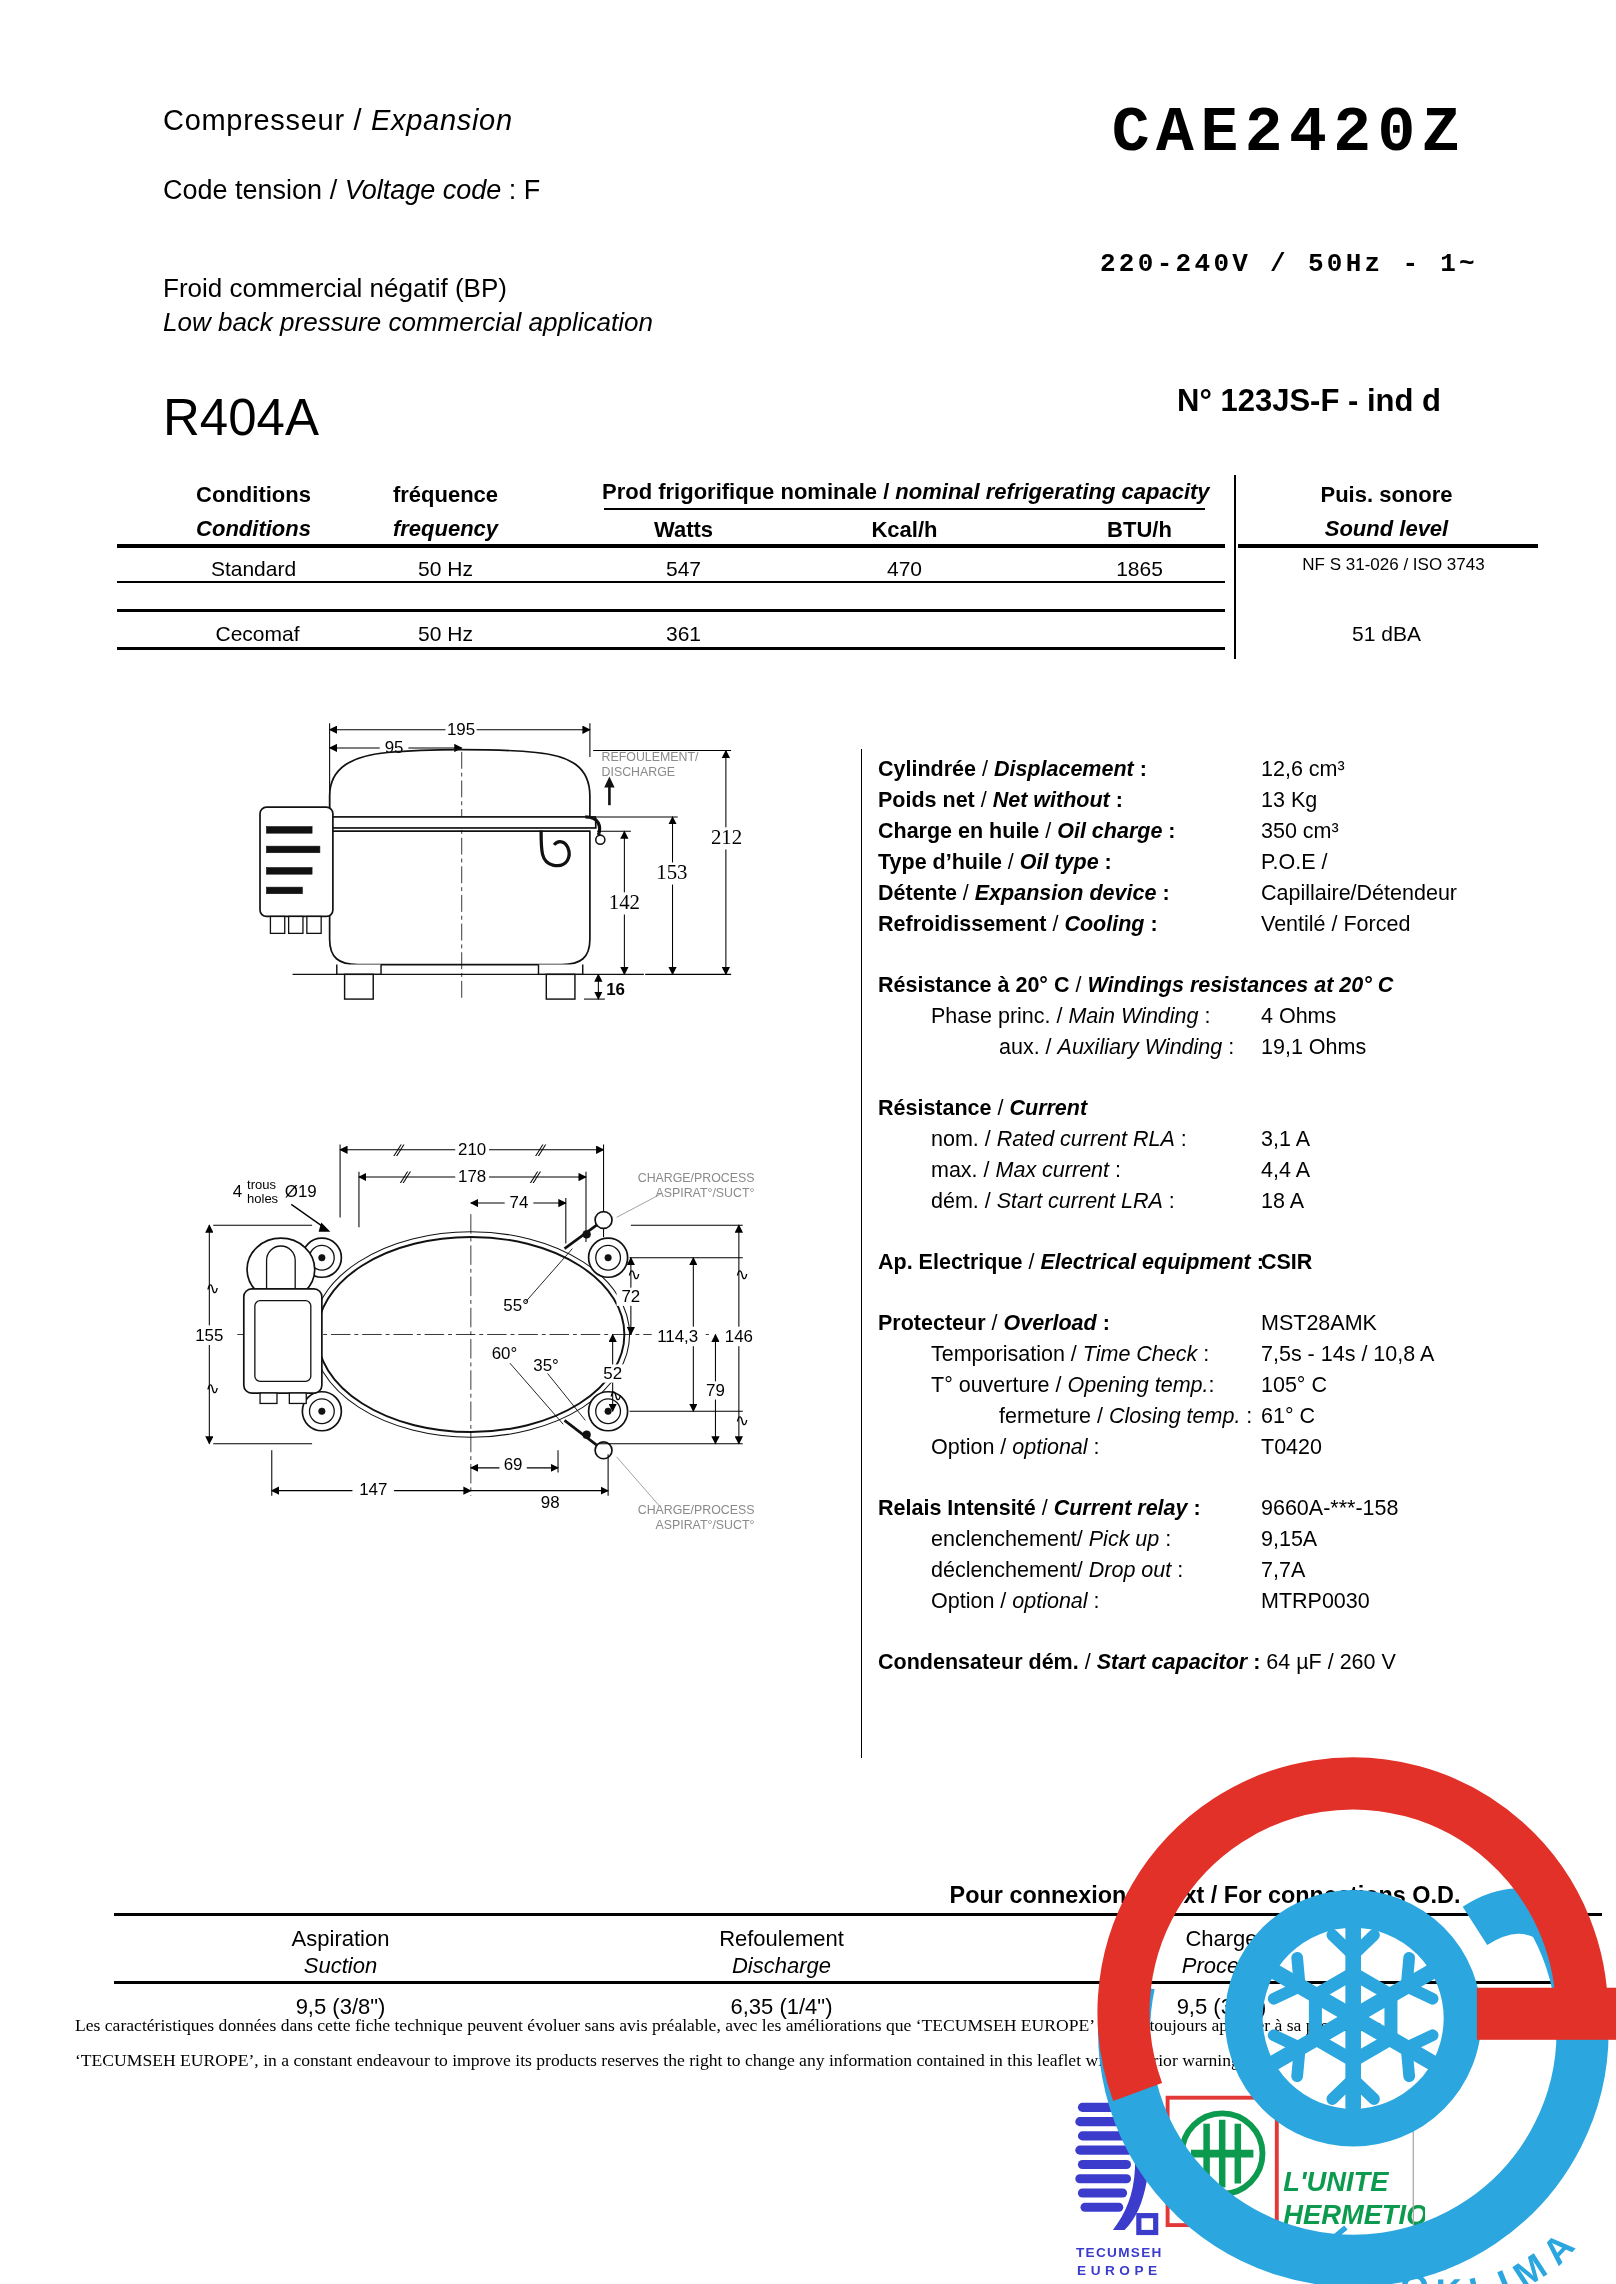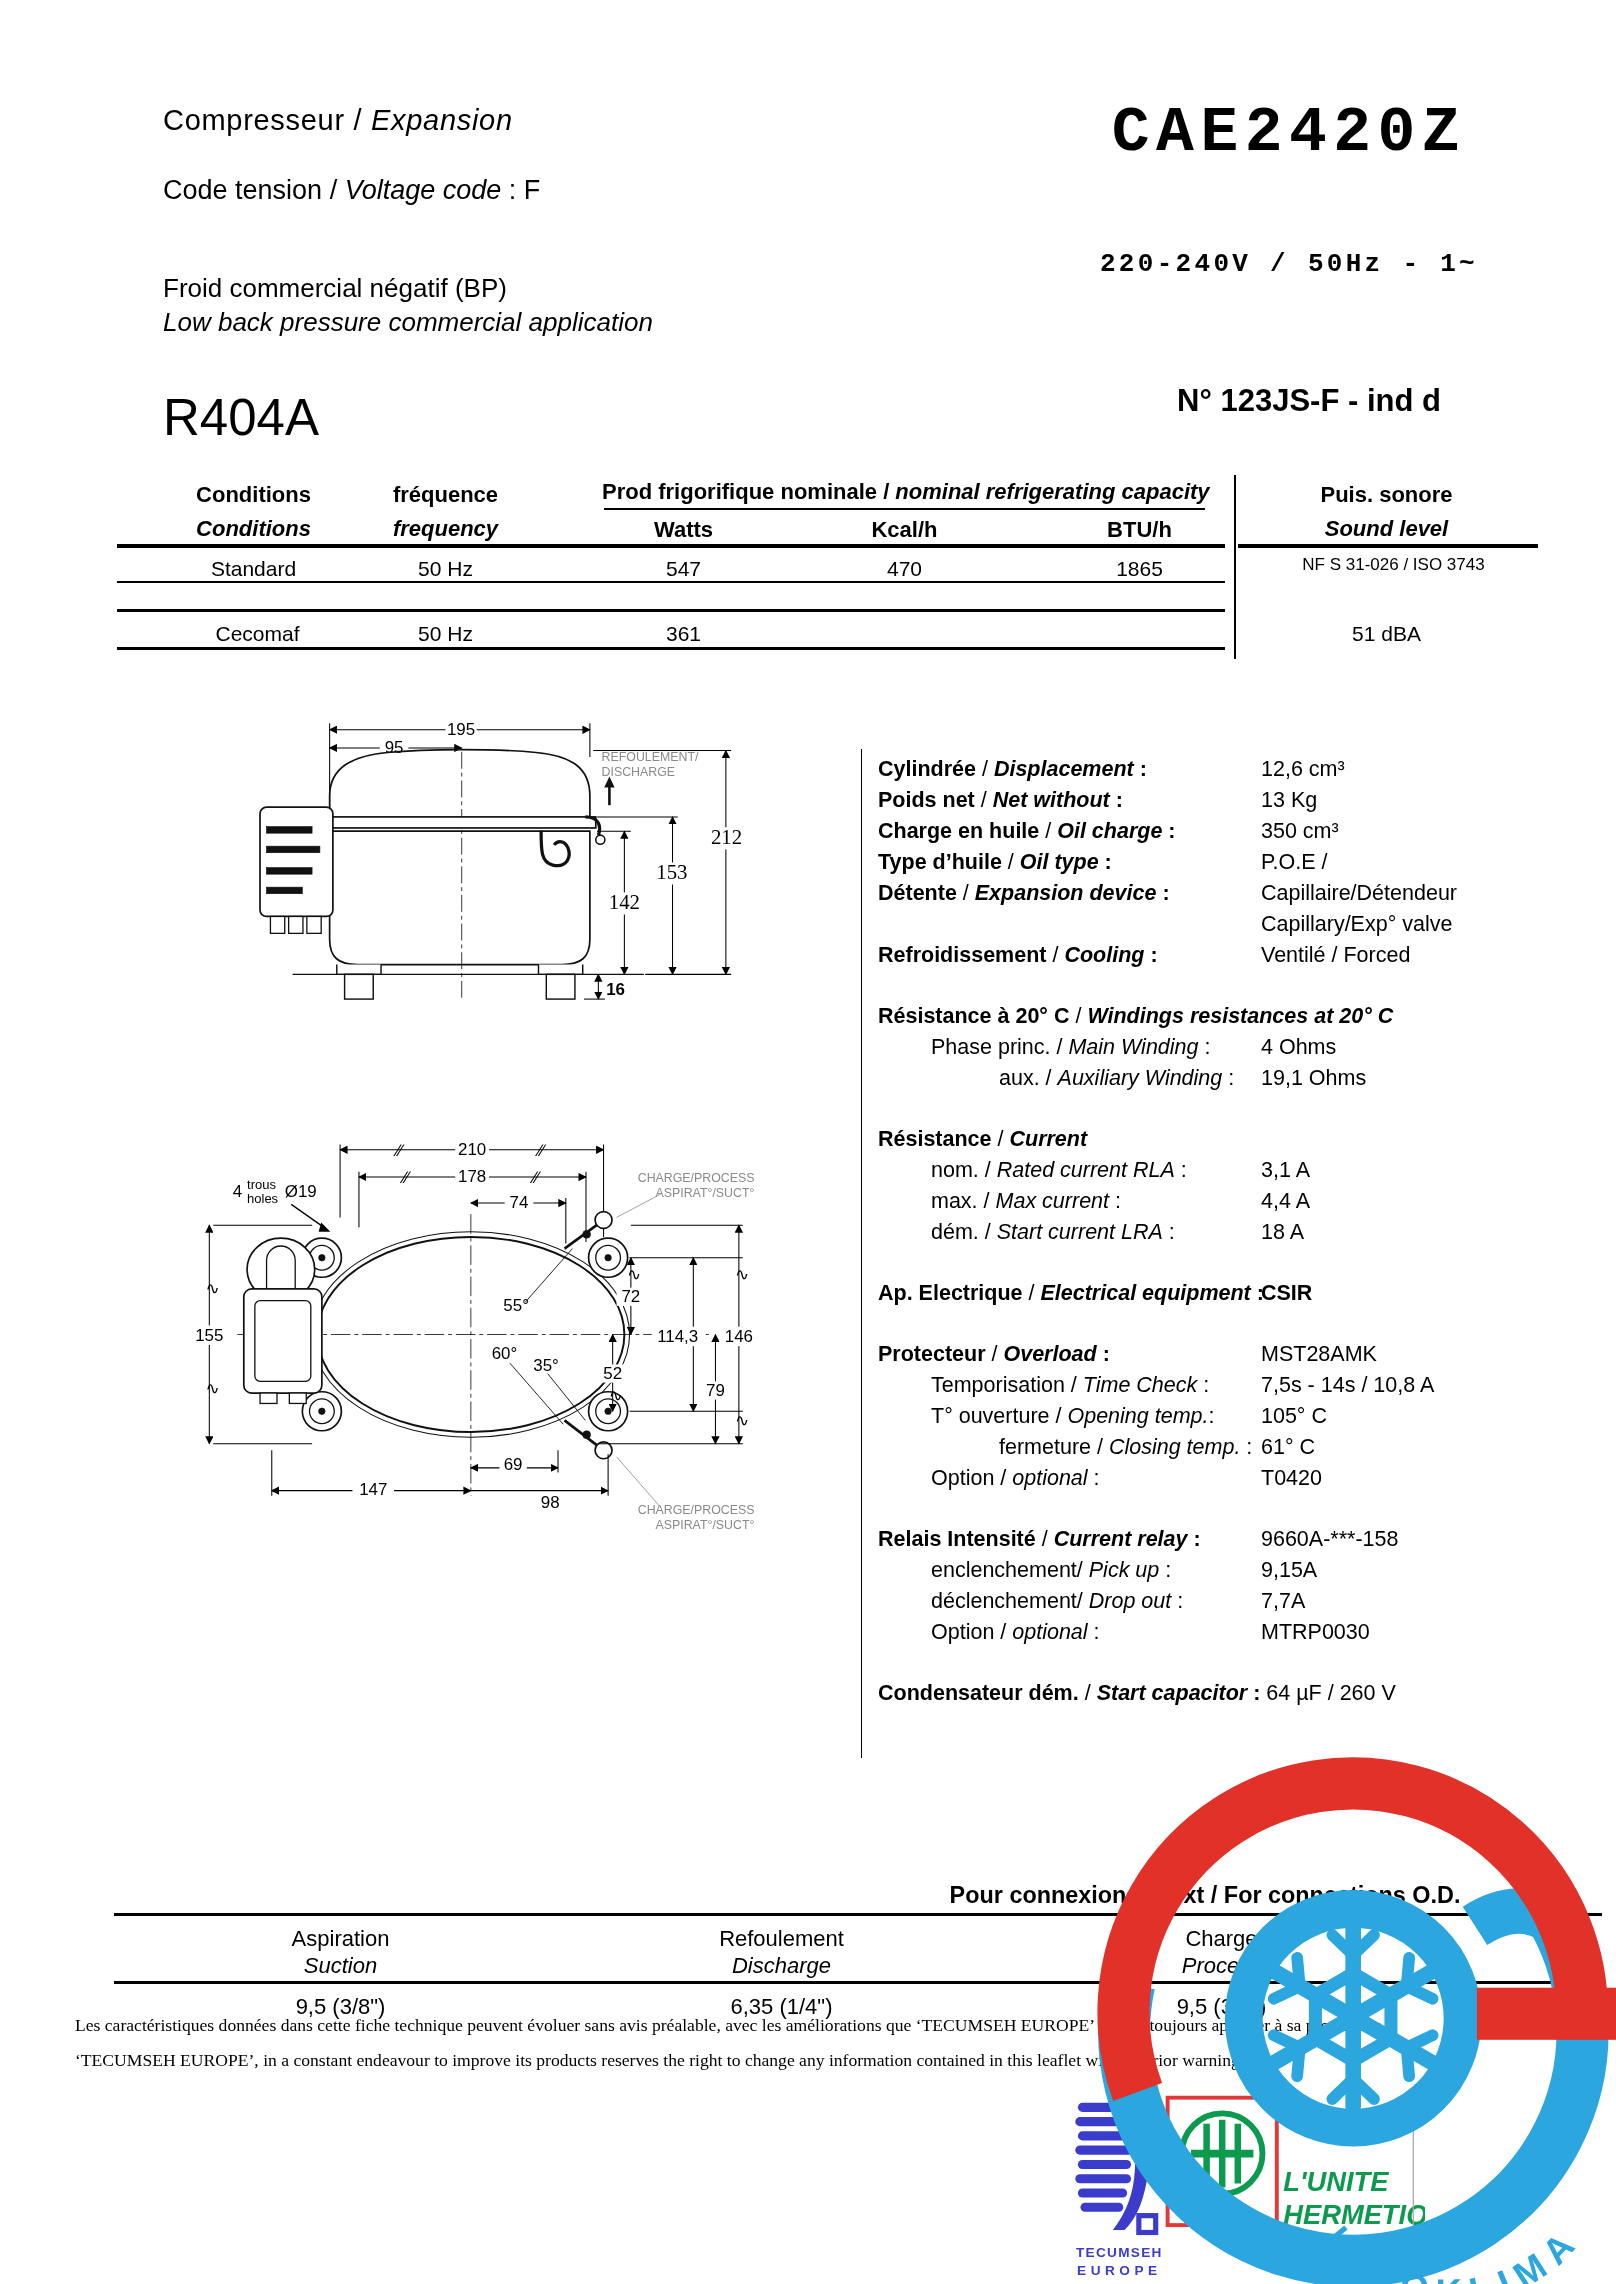--- a/index.html
+++ b/index.html
@@ -335,23 +335,20 @@
       </div>
       <div class="spec-row main">
         <span class="fr">Charge en huile</span><span class="sep"> / </span><span class="en">Oil charge</span><span class="colon"> :</span><span class="val">350 cm³</span>
       </div>
       <div class="spec-row main">
         <span class="fr">Type d’huile</span><span class="sep"> / </span><span class="en">Oil type</span><span class="colon"> :</span><span class="val">P.O.E /</span>
       </div>
       <div class="spec-row main">
         <span class="fr">Détente</span><span class="sep"> / </span><span class="en">Expansion device</span><span class="colon"> :</span><span class="val">Capillaire/Détendeur</span>
       </div>
-      <div class="spec-row cont">
-        <span class="val">Capillary/Exp° valve</span>
-      </div>
       <div class="spec-row main">
         <span class="fr">Refroidissement</span><span class="sep"> / </span><span class="en">Cooling</span><span class="colon"> :</span><span class="val">Ventilé / Forced</span>
       </div>
       <div class="spec-row header gap">
         <span class="fr">Résistance à 20° C</span><span class="sep"> / </span><span class="en">Windings resistances at 20° C</span>
       </div>
       <div class="spec-row sub">
         <span class="fr">Phase   princ.</span><span class="sep"> / </span><span class="en">Main Winding</span><span class="colon"> :</span><span class="val">4 Ohms</span>
       </div>
       <div class="spec-row sub2">

